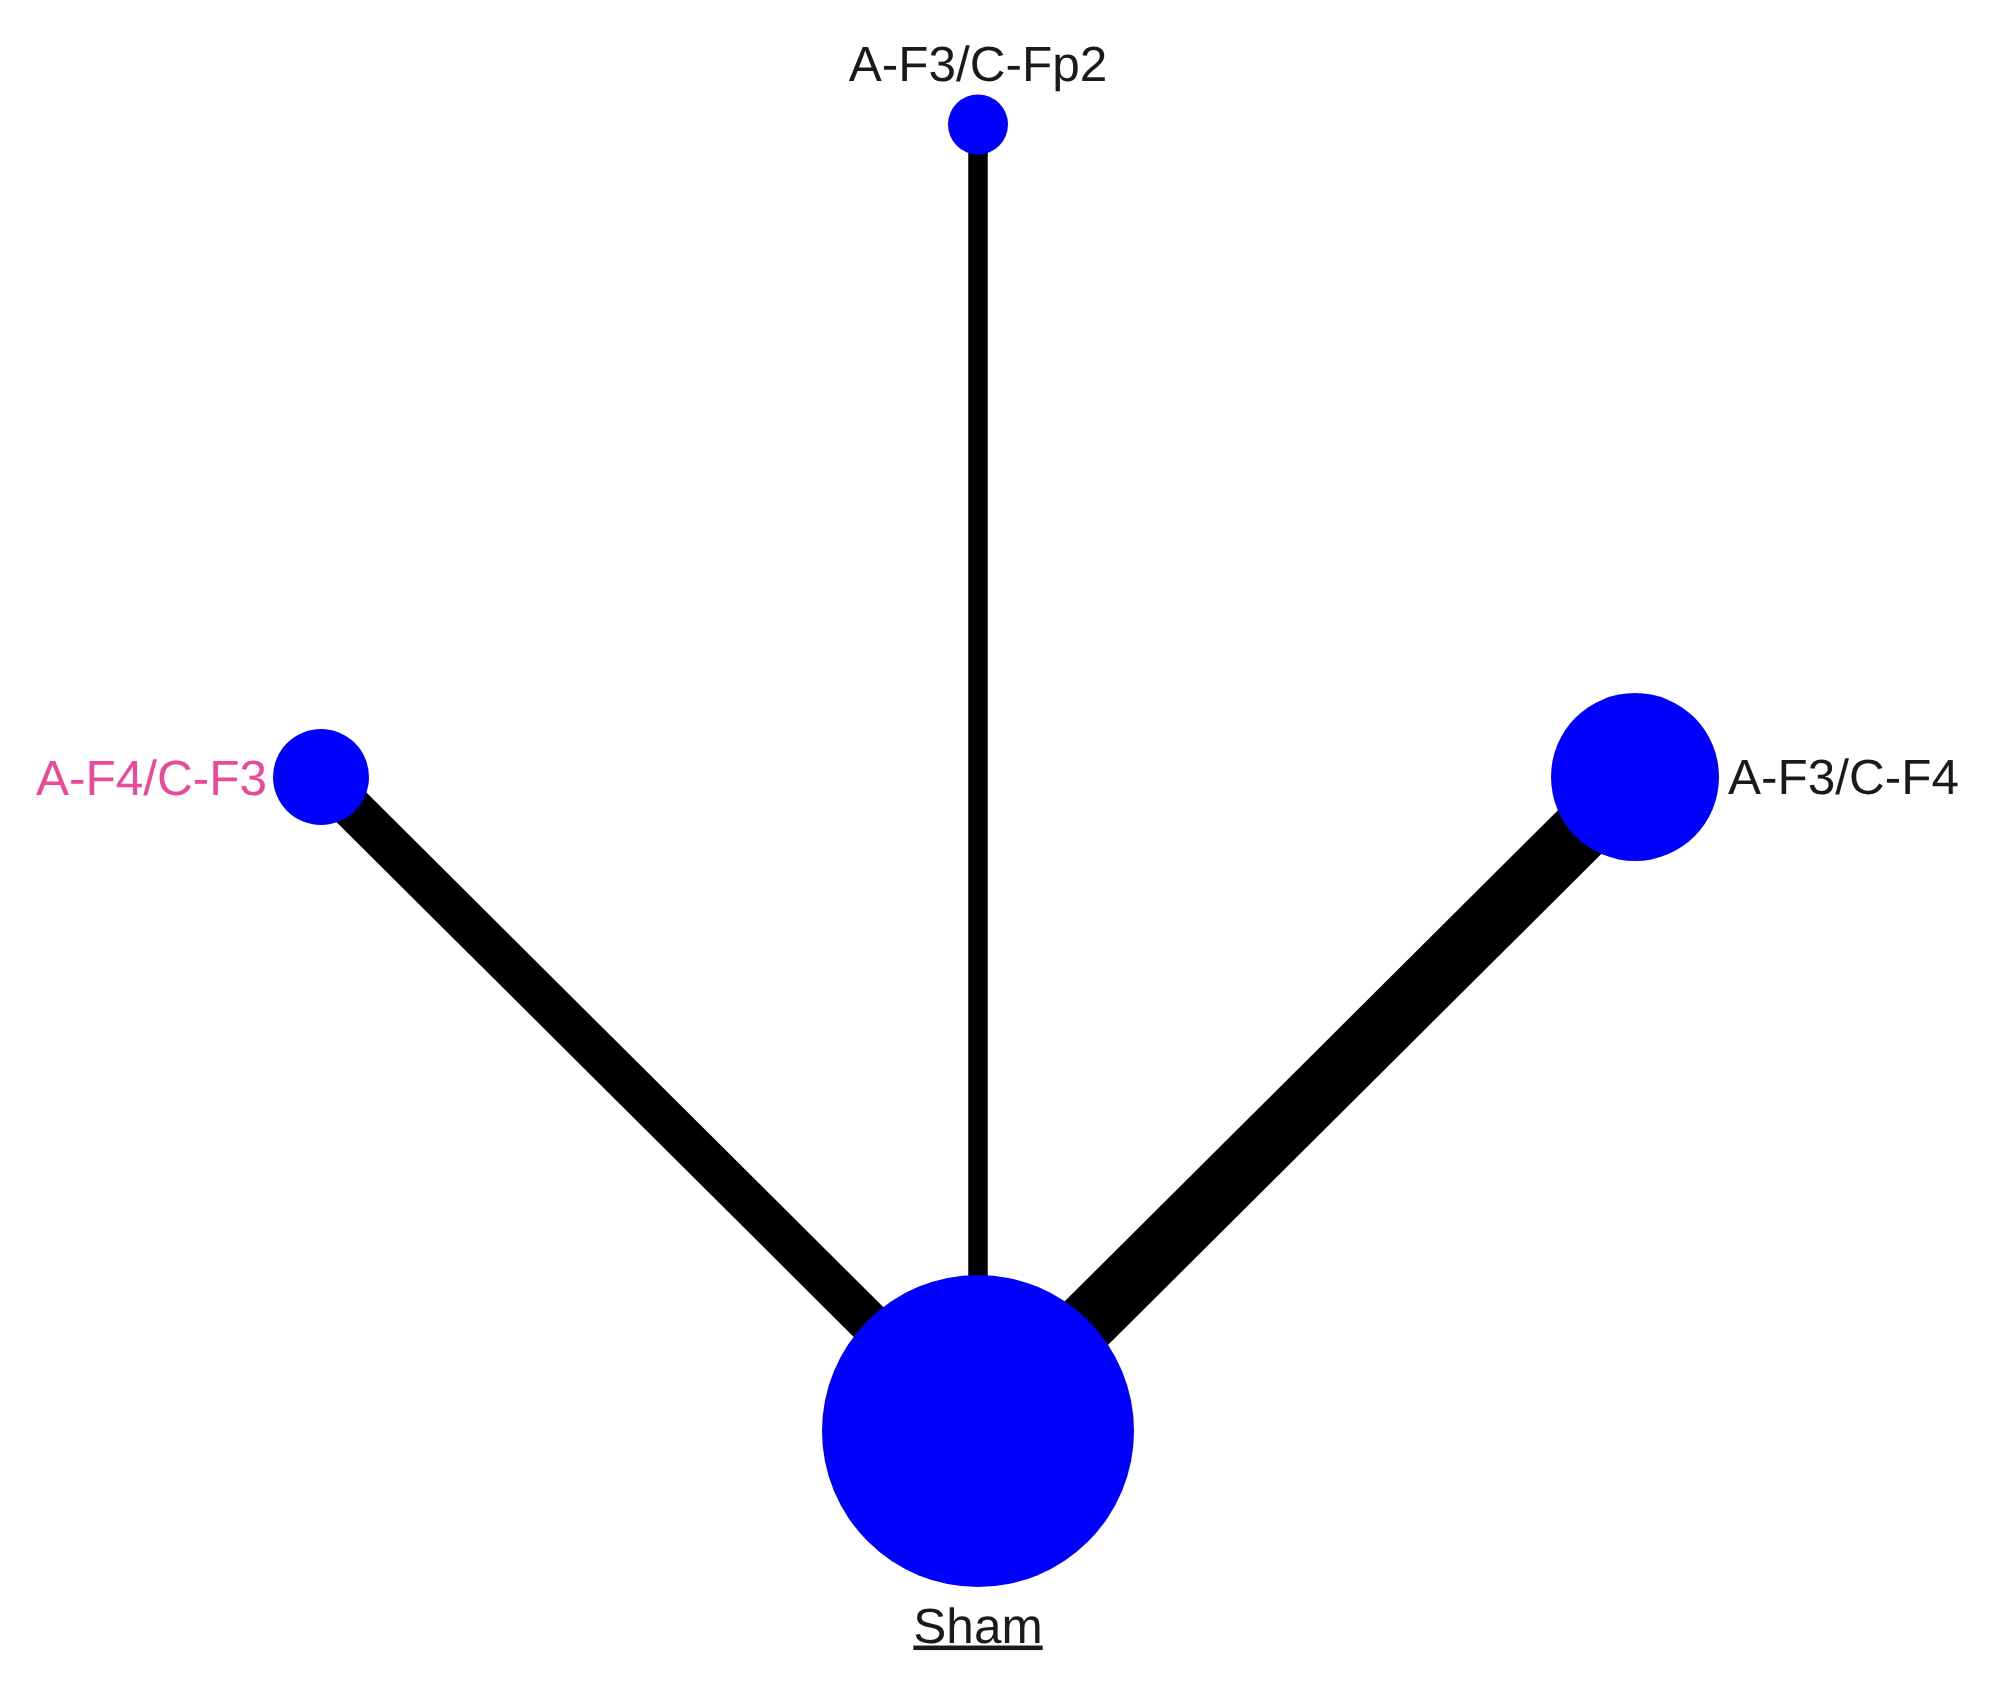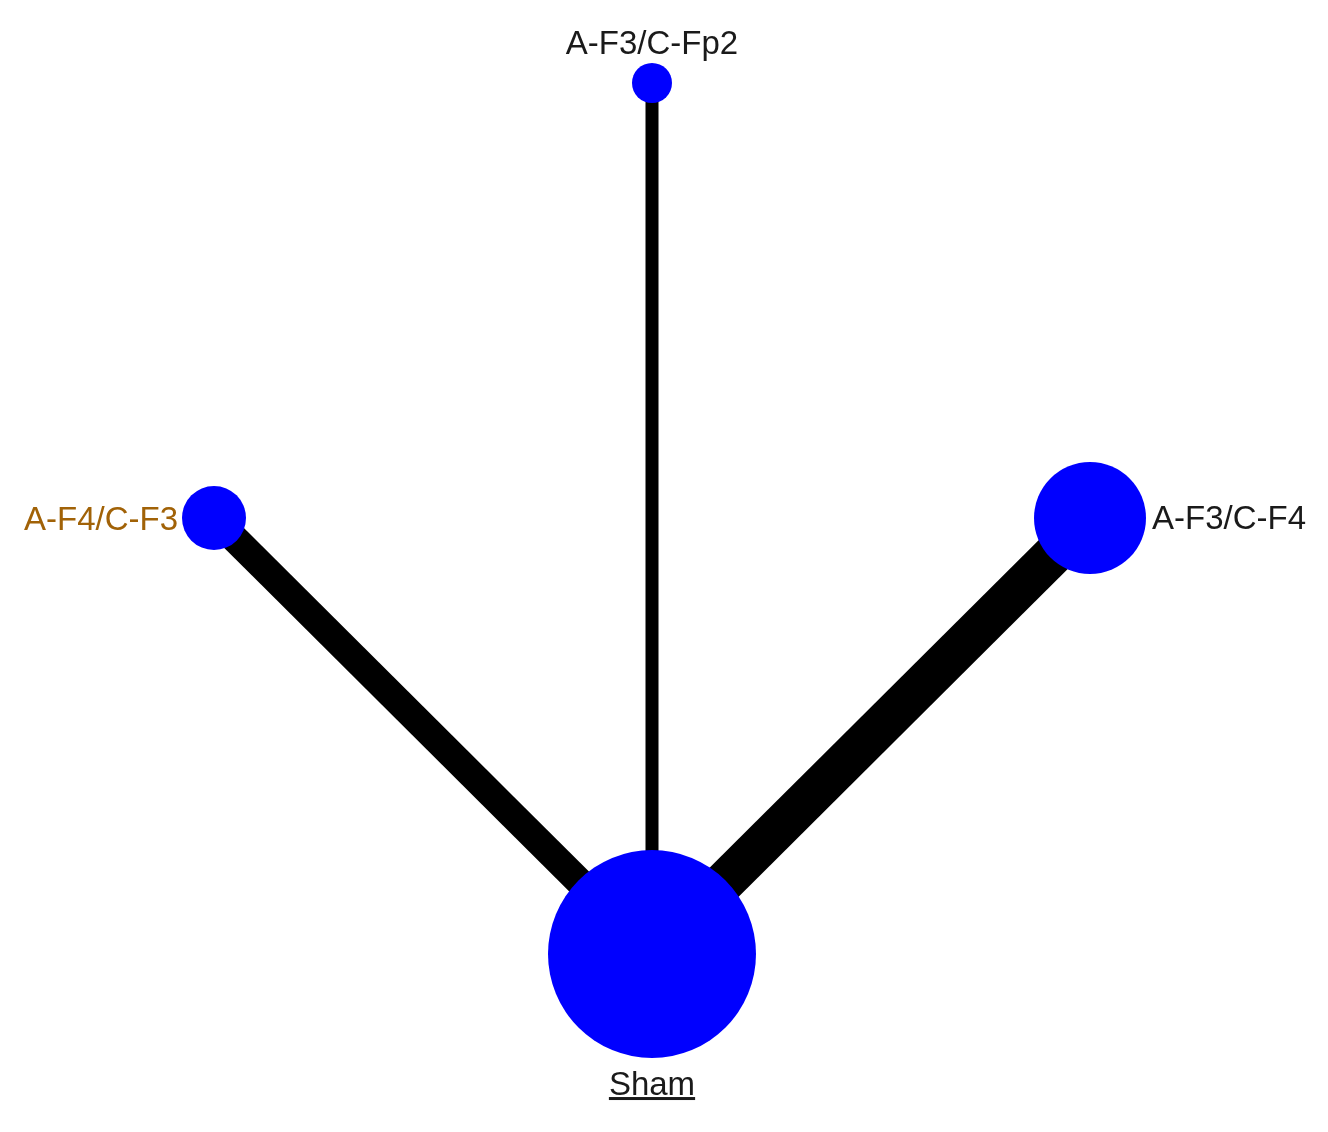--- a/index.html
+++ b/index.html
@@ -41,16 +41,16 @@
   <svg id="graph" xmlns="http://www.w3.org/2000/svg" viewBox="0 0 1328 1132">
       <line x1="652" y1="954" x2="652" y2="83" stroke="#000000" stroke-width="13"></line>
       <line x1="652" y1="954" x2="214" y2="518" stroke="#000000" stroke-width="28"></line>
       <line x1="652" y1="954" x2="1090" y2="518" stroke="#000000" stroke-width="41"></line>
       <circle cx="652" cy="83" r="20" fill="#0000ff"></circle>
       <circle cx="214" cy="518" r="32" fill="#0000ff"></circle>
       <circle cx="1090" cy="518" r="56" fill="#0000ff"></circle>
       <circle cx="652" cy="954" r="104" fill="#0000ff"></circle>
     </svg>
   <div class="node-label align-center" style="left: 652px; top: 43px; color: rgb(26, 26, 26);">A-F3/C-Fp2</div>
-  <div class="node-label align-end" style="left: 178px; top: 519px; color: #a16207;">A-F4/C-F3</div>
+  <div class="node-label align-end" style="left: 178px; top: 519px; color: #ec4899;">A-F4/C-F3</div>
   <div class="node-label align-start" style="left: 1152px; top: 518px; color: rgb(26, 26, 26);">A-F3/C-F4</div>
   <div class="node-label align-center" style="left: 652px; top: 1084px; color: rgb(26, 26, 26); text-decoration: underline;">Sham</div>
 </div>
 
 </body></html>

